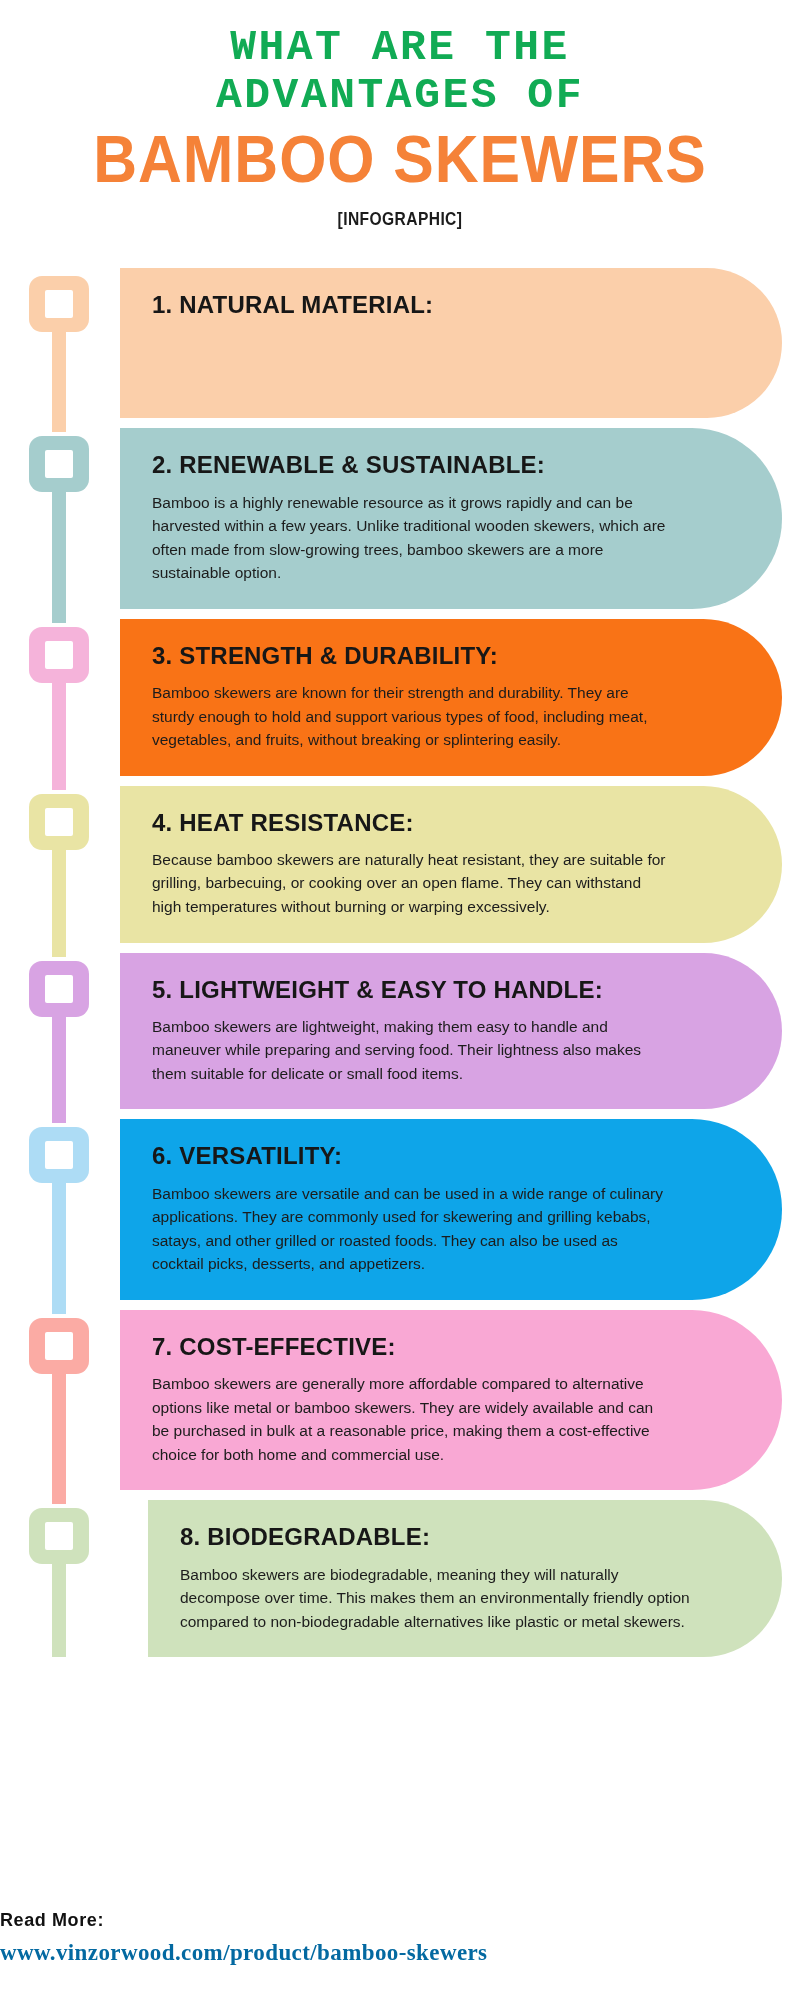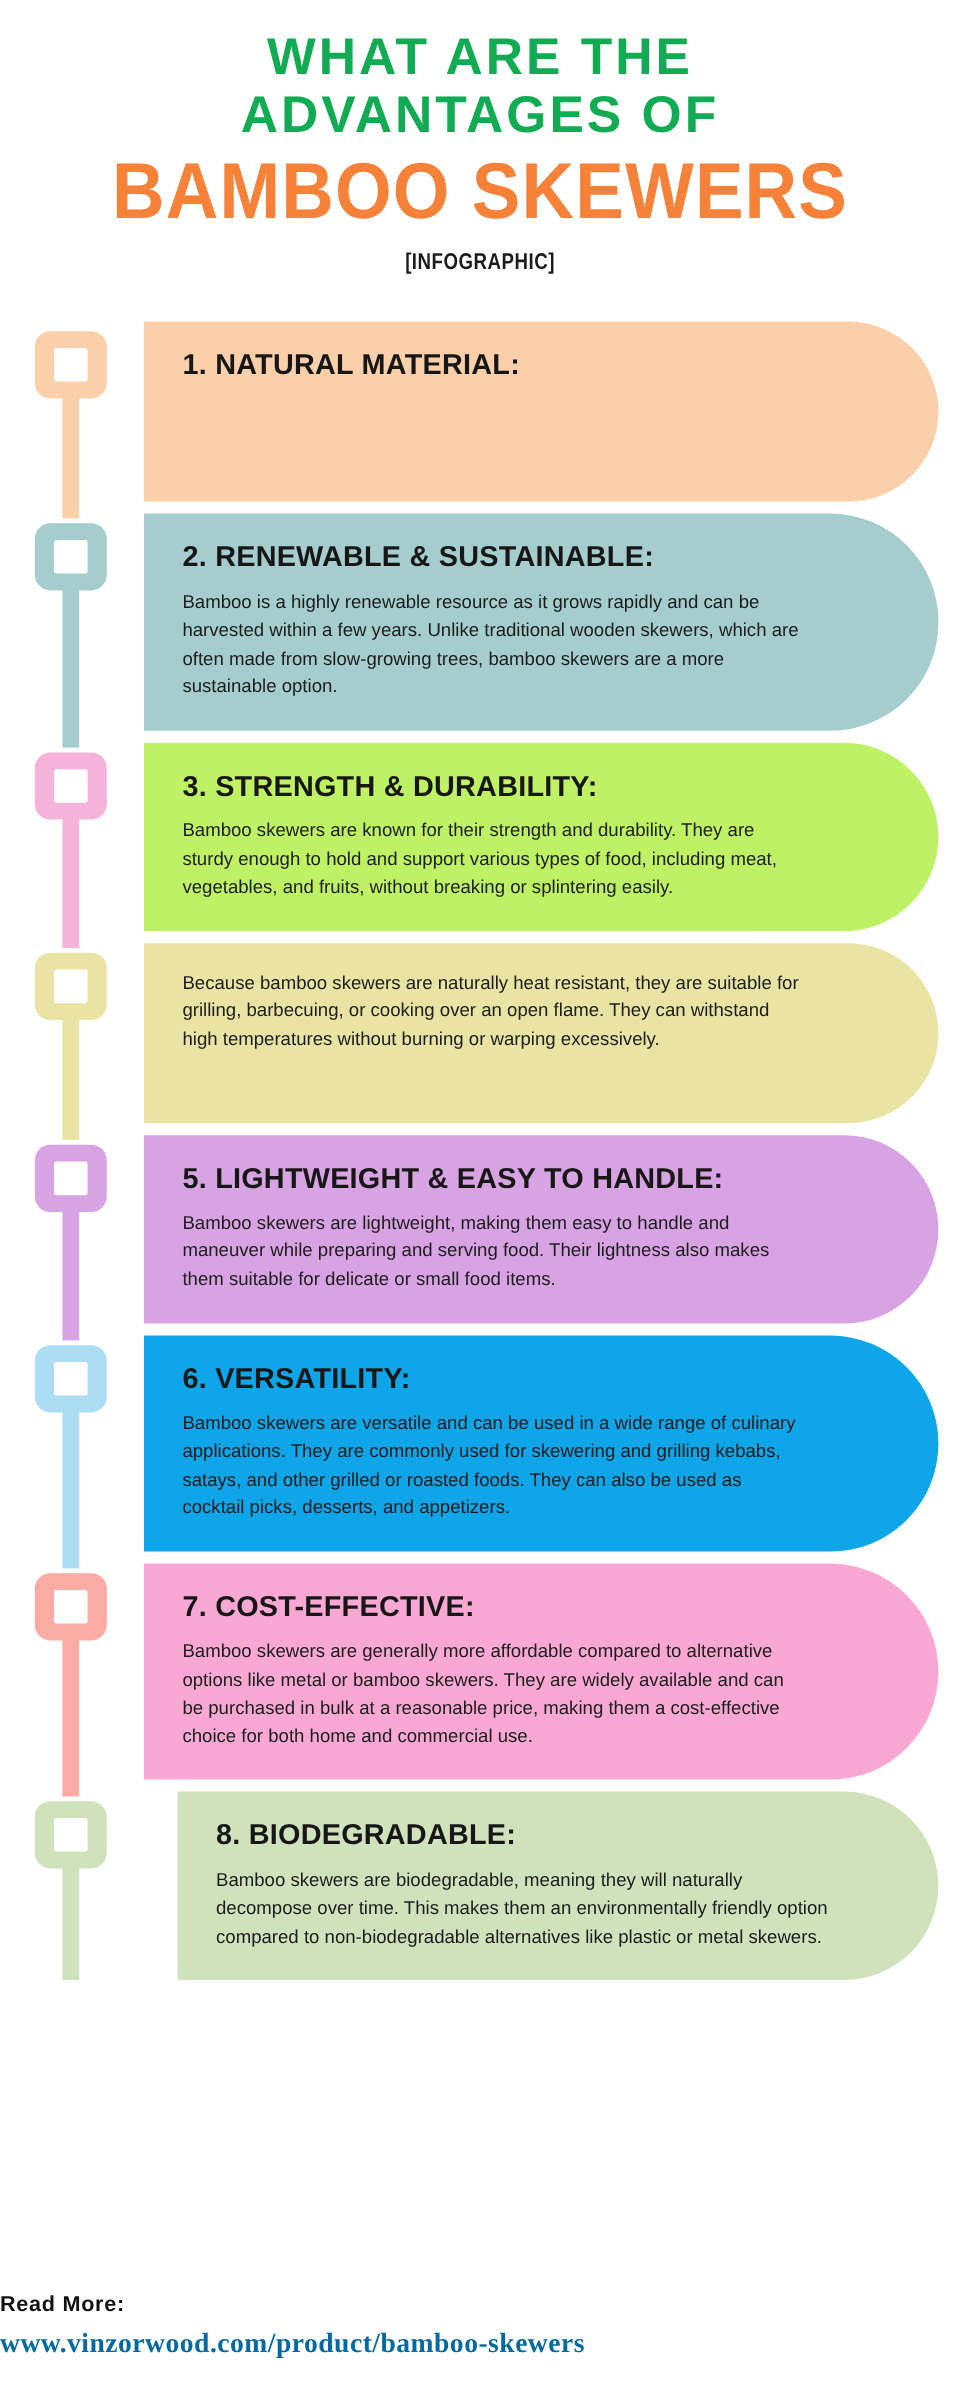--- a/index.html
+++ b/index.html
@@ -17,21 +17,21 @@
     background:#ffffff;
   }
 
   
   .header {
     padding-top:24px;
     text-align:center;
   }
   .title-line {
     color:#11ab54;
-    font-family:Liberation Sans, sans-serif;
+    font-family:Liberation Mono, monospace;
     font-weight:bold;
     font-size:43px;
     letter-spacing:2.5px;
     line-height:1.12;
     text-transform:uppercase;
   }
   .title-main {
     margin-top:6px;
     color:#f58238;
     font-family:"Liberation Sans Narrow","Liberation Sans", sans-serif;
@@ -183,33 +183,34 @@
           <div class="card-body">Bamboo is a highly renewable resource as it grows rapidly and can be harvested within a few years. Unlike traditional wooden skewers, which are often made from slow-growing trees, bamboo skewers are a more sustainable option.</div>
         </div>
       </div>
       <div class="row">
         <div class="rail">
           <div class="stem" style="background: rgb(245, 179, 218);"></div>
           <div class="marker" style="background: rgb(245, 179, 218);">
             <div class="marker-hole"></div>
           </div>
         </div>
-        <div class="card" style="background: #bef264;">
+        <div class="card" style="background: #f97316;">
           <div class="card-title">3. STRENGTH &amp; DURABILITY:</div>
           <div class="card-body">Bamboo skewers are known for their strength and durability. They are sturdy enough to hold and support various types of food, including meat, vegetables, and fruits, without breaking or splintering easily.</div>
         </div>
       </div>
       <div class="row">
         <div class="rail">
           <div class="stem" style="background: rgb(233, 228, 164);"></div>
           <div class="marker" style="background: rgb(233, 228, 164);">
             <div class="marker-hole"></div>
           </div>
         </div>
         <div class="card" style="background: rgb(233, 228, 164);">
+          <div class="card-title">4. HEAT RESISTANCE:</div>
           <div class="card-body">Because bamboo skewers are naturally heat resistant, they are suitable for grilling, barbecuing, or cooking over an open flame. They can withstand high temperatures without burning or warping excessively.</div>
         </div>
       </div>
       <div class="row">
         <div class="rail">
           <div class="stem" style="background: rgb(216, 163, 227);"></div>
           <div class="marker" style="background: rgb(216, 163, 227);">
             <div class="marker-hole"></div>
           </div>
         </div>

